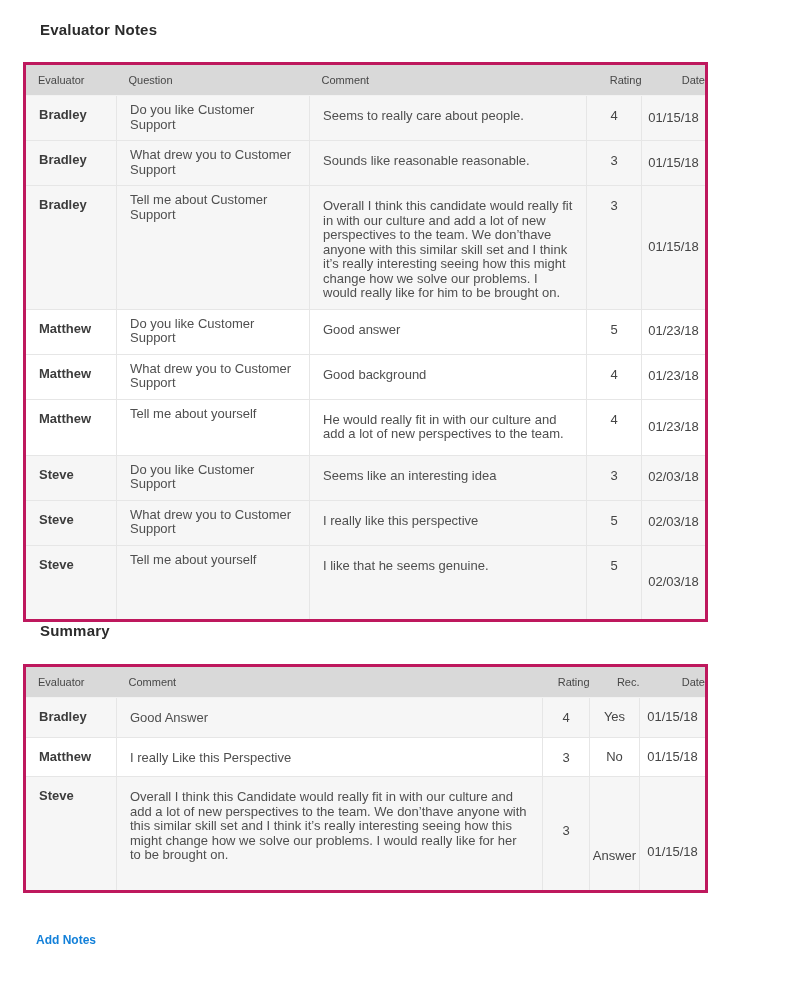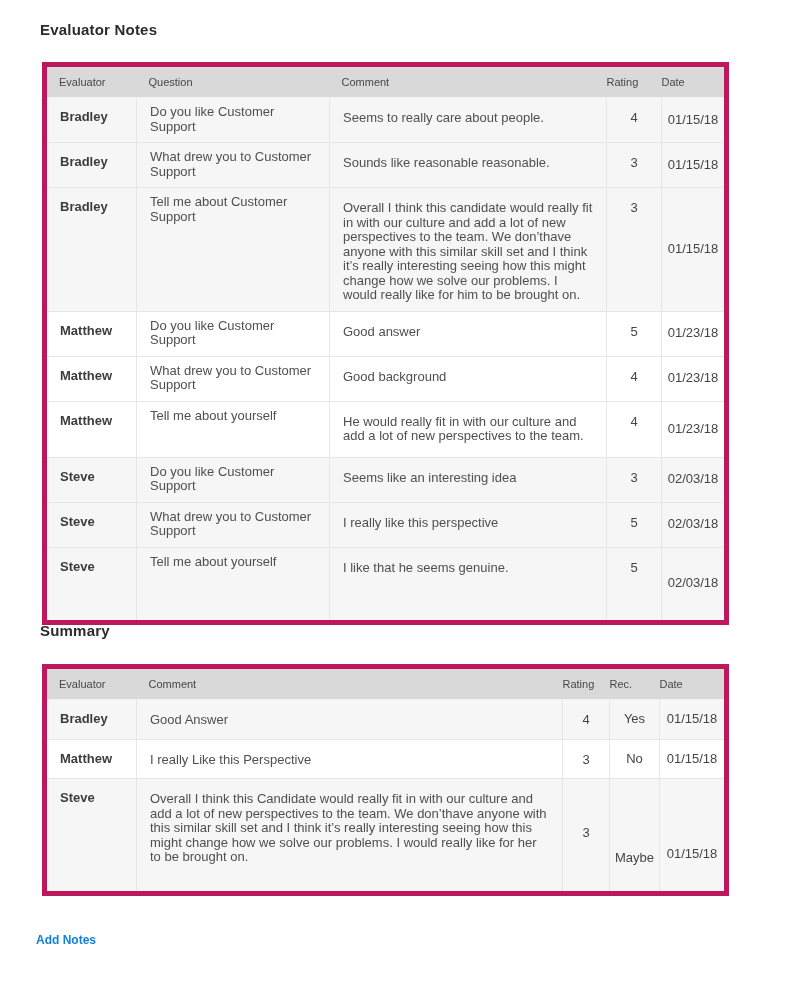--- a/index.html
+++ b/index.html
@@ -1,24 +1,24 @@
 <!DOCTYPE html>
 <html><head>
 <meta charset="utf-8">
 <style>
   html,body{margin:0;padding:0;background:#ffffff;}
   body{width:787px;height:999px;position:relative;font-family:"Liberation Sans","DejaVu Sans",sans-serif;color:#4d4d4d;}
   .section-title{position:absolute;left:40px;font-size:15px;font-weight:700;color:#2b2b2b;letter-spacing:.2px;}
   #notes-title{top:21px;}
   #summary-title{top:622px;}
-  table{border-collapse:collapse;table-layout:fixed;position:absolute;left:42px;background:#ffffff;border:5px solid #be185d;}
+  table{border-collapse:collapse;table-layout:fixed;position:absolute;left:23px;background:#ffffff;border:3px solid #be185d;}
   #notes-table{top:62px;width:682px;}
   #summary-table{top:664px;width:682px;}
   th{background:#d9d9d9;font-weight:400;font-size:11px;color:#474747;text-align:left;padding:0 0 0 12px;height:30px;border-bottom:1px solid #f2f2f2;}
-  th.center{text-align:left;padding:0;}
+  th.center{text-align:right;padding:0;}
   td{border:1px solid #e6e6e6;font-size:13px;color:#4f4f4f;vertical-align:top;padding:12px 10px 8px 13px;line-height:14.5px;background-clip:padding-box;}
   td.evaluator{font-weight:700;color:#3c3c3c;padding-top:12px;}
   td.question{padding-top:7px;}
   td.comment{padding-top:13px;margin-top:8px;}
   td.rating{text-align:center;padding:13px 2px 4px 2px;color:#454545;}
   td.rec{text-align:center;vertical-align:middle;padding:4px 2px;color:#454545;}
   td.date{text-align:center;vertical-align:middle;padding:12px 2px;color:#454545;}
   .comment-text{max-width:250px;}
   .comment-text-wide{max-width:398px;}
   
@@ -187,19 +187,19 @@
       <td class="rating">3</td>
       <td class="rec">No</td>
       <td class="date">01/15/18</td>
     </tr>
     <tr>
       <td class="evaluator">Steve</td>
       <td class="comment">
           <div class="comment-text-wide">Overall I think this Candidate would really fit in with our culture and add a lot of new perspectives to the team. We don’thave anyone with this similar skill set and I think it’s really interesting seeing how this might change how we solve our problems. I would really like for her to be brought on.</div>
         </td>
       <td class="rating" style="vertical-align:middle;padding-top:0;">3</td>
-      <td class="rec" style="padding-top:50px;">Maybe</td>
+      <td class="rec" style="padding-top:50px;">Answer</td>
       <td class="date" style="padding-top:50px;">01/15/18</td>
     </tr>
   </tbody>
 </table>
 
 <a id="add-notes-link">Add Notes</a>
 
 </body></html>

